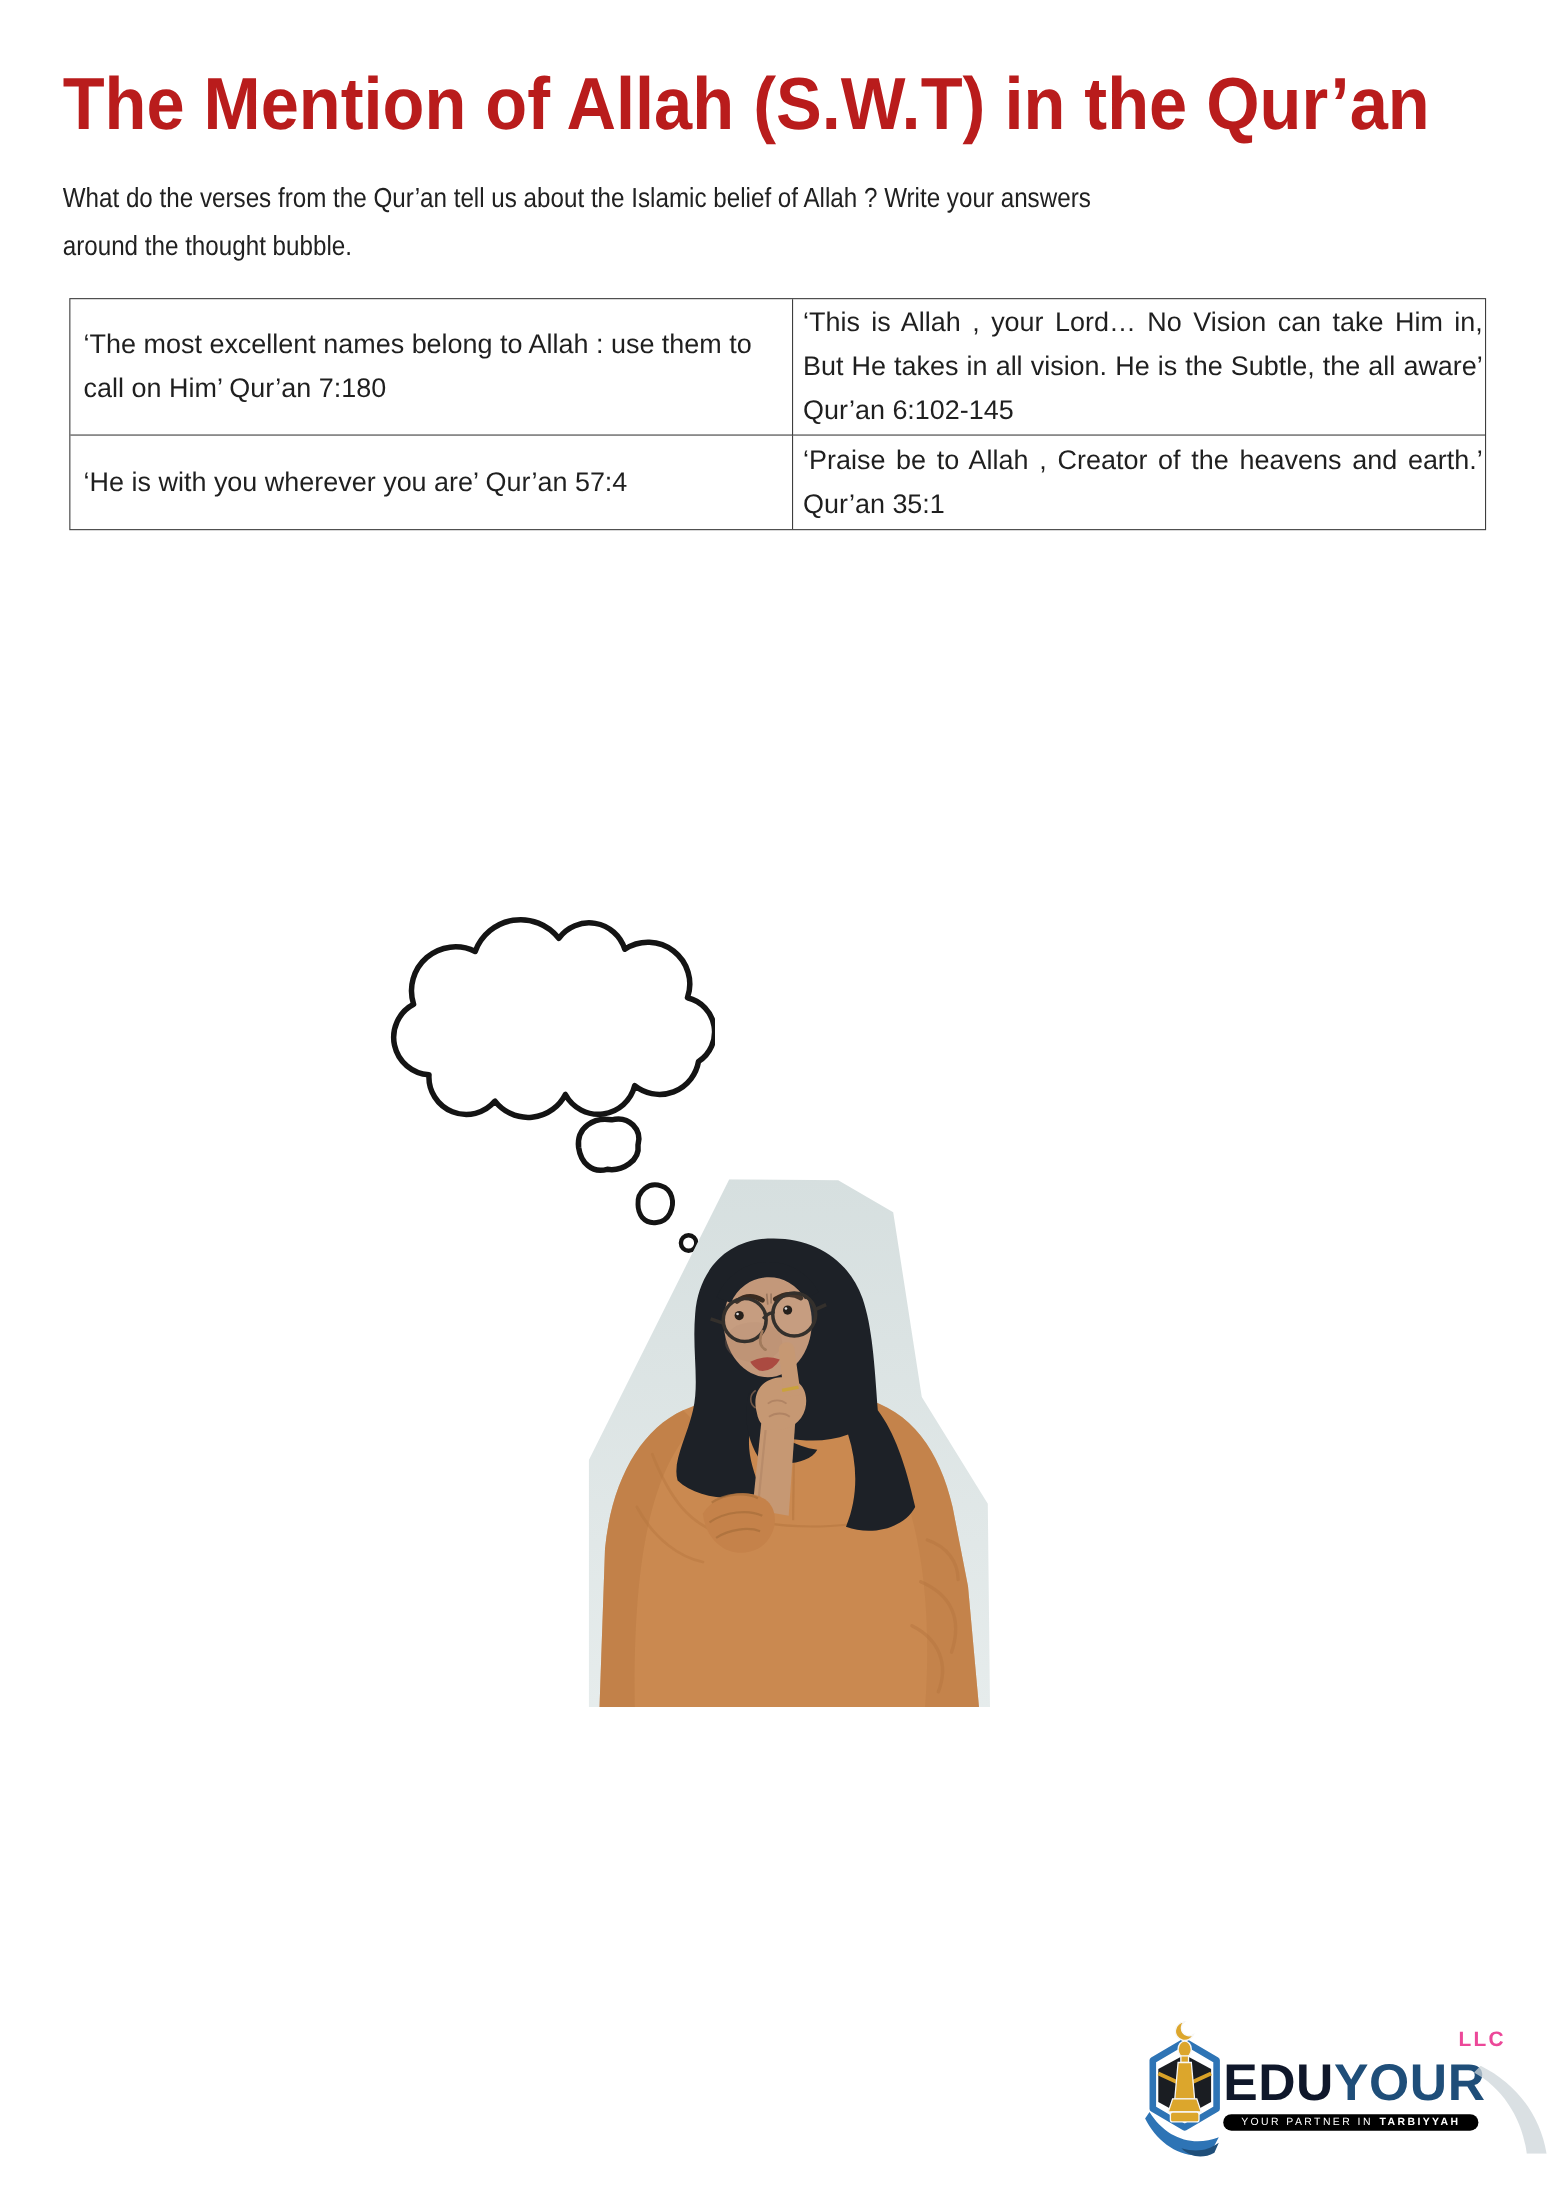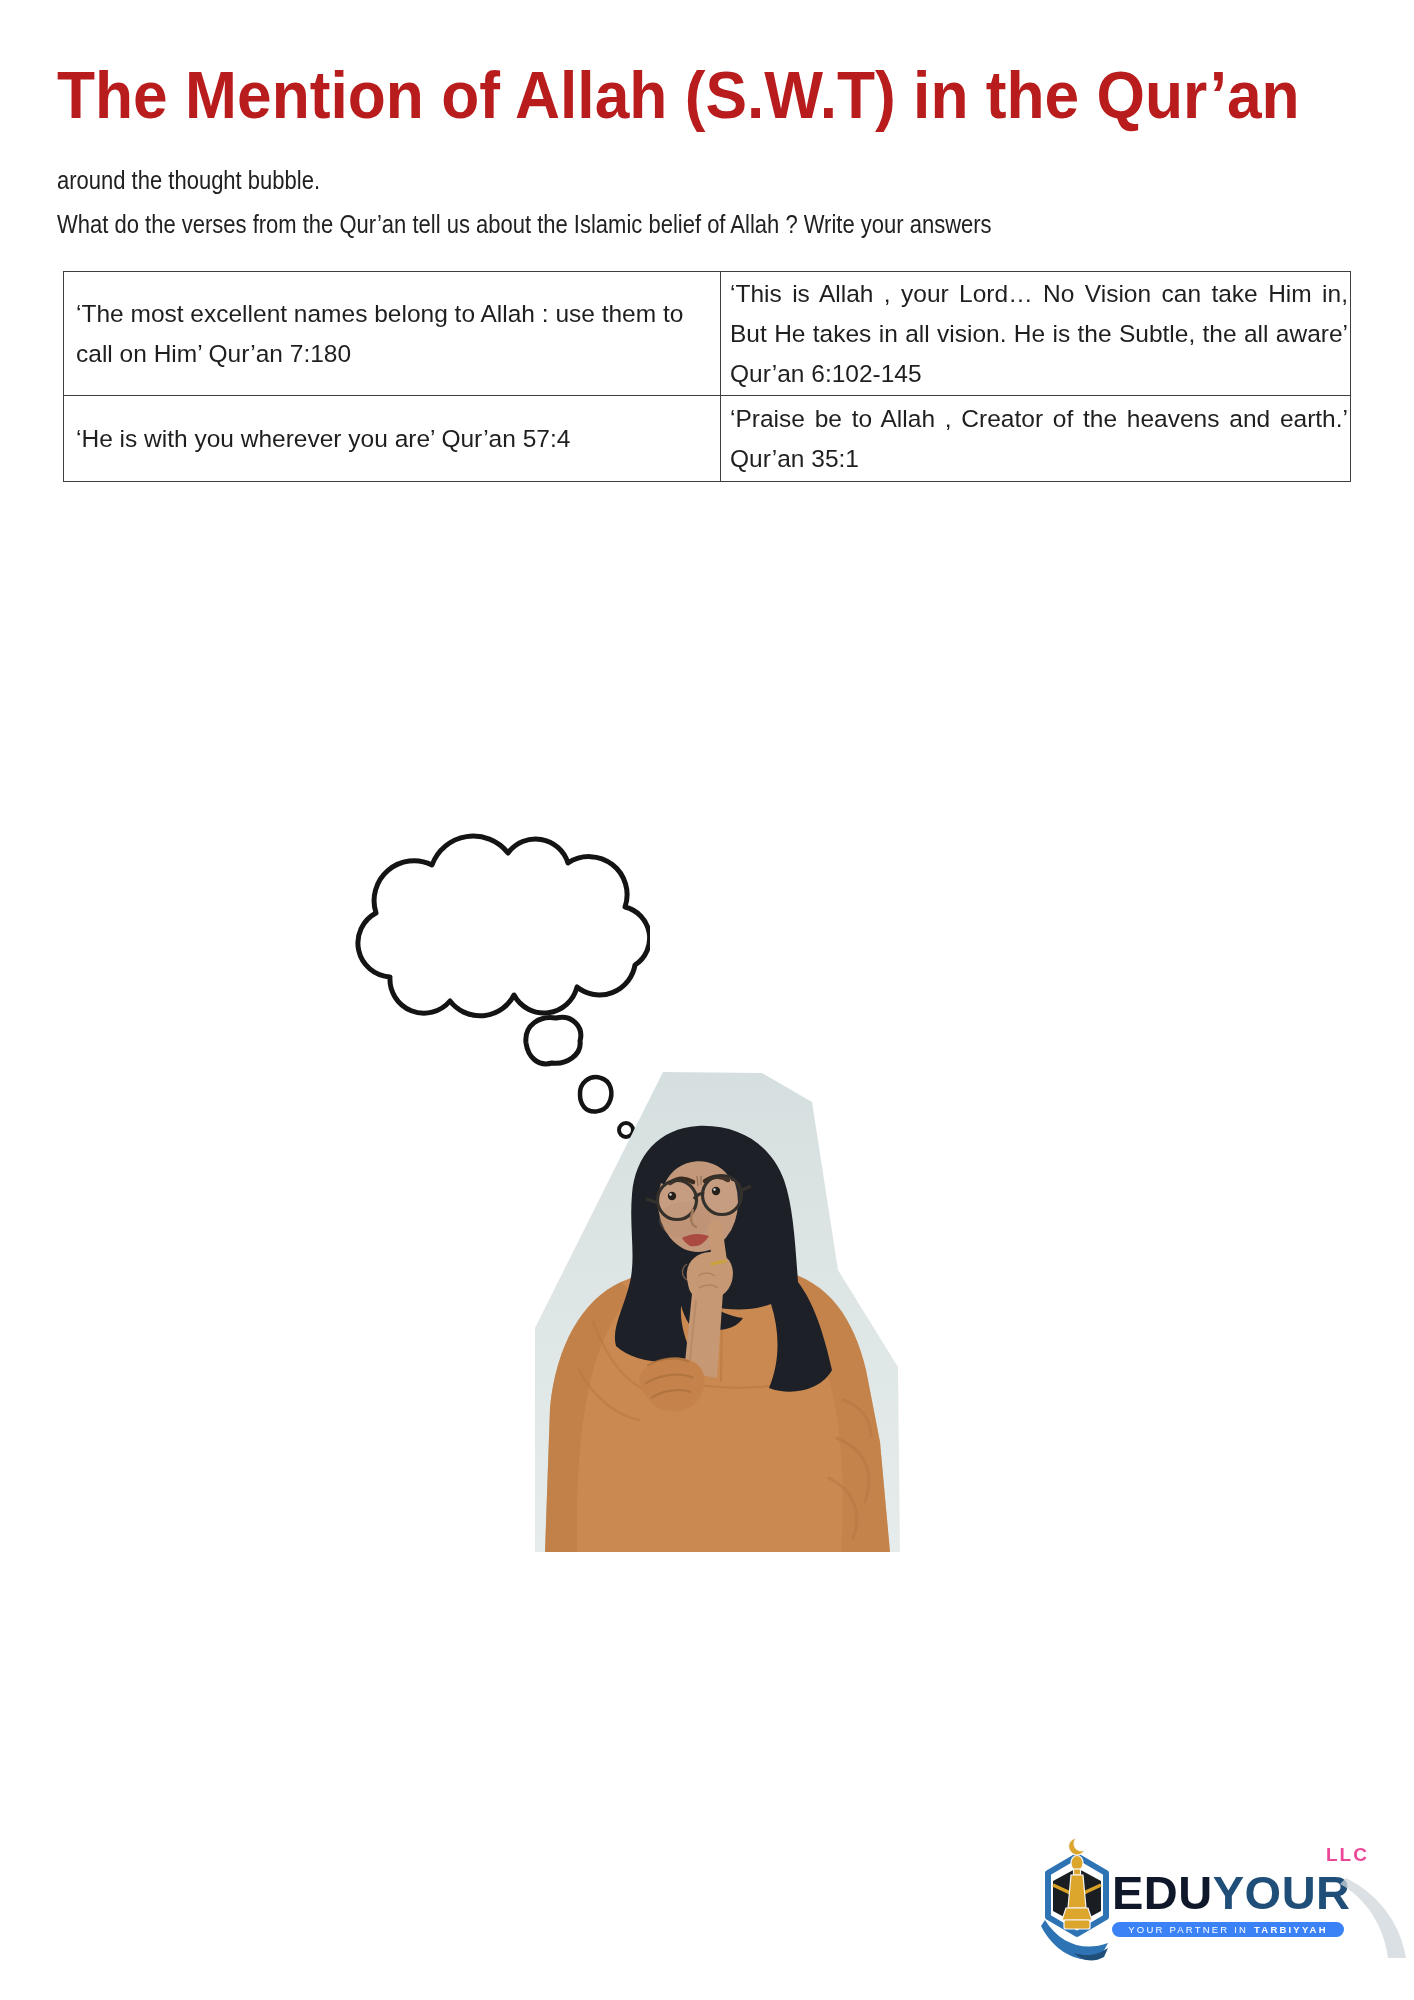--- a/index.html
+++ b/index.html
@@ -51,37 +51,37 @@
     font-size:47px; font-weight:bold; letter-spacing:0.5px; white-space:nowrap; line-height:54px;
   }
   .brand .edu  { color:#0f172a;margin-top:40px; }
   .brand .deen { color:#1f4e79; }
   .llc {
     position:absolute; left:286px; top:8px;
     font-size:19px; font-weight:bold; color:#ec4899; letter-spacing:2px;
   }
   .pill {
     position:absolute; left:72px; top:86px; width:232px; height:15px;
-    background:#3b82f6; border-radius:8px;
+    background:#000000; border-radius:8px;
     display:flex; align-items:center; justify-content:center;
     color:#ffffff; font-size:9.5px; letter-spacing:2.2px; white-space:nowrap;
   }
   .pill .bold { font-weight:bold; margin-left:6px; }
   .logo-tail { position:absolute; left:300px; top:42px; }
 </style>
 </head>
 <body>
 
 <div class="page">
 
   <h1 class="title"><span class="squeeze">The Mention of Allah (S.W.T) in the Qur’an</span></h1>
 
   <div class="subtitle">
+    <div class="line"><span class="squeeze">What do the verses from the Qur’an tell us about the Islamic belief of Allah ? Write your answers</span></div>
     <div class="line"><span class="squeeze">around the thought bubble.</span></div>
-    <div class="line"><span class="squeeze">What do the verses from the Qur’an tell us about the Islamic belief of Allah ? Write your answers</span></div>
   </div>
 
   <div class="verse-table">
     <div class="vcell c0 r0">
         <span class="celltext">‘The most excellent names belong to Allah : use them to call on Him’ Qur’an 7:180</span>
       </div>
     <div class="vcell c1 r0">
         <span class="celltext">‘This is Allah , your Lord… No Vision can take Him in, But He takes in all vision. He is the Subtle, the all aware’ Qur’an 6:102-145</span>
       </div>
     <div class="vcell c0 r1">

